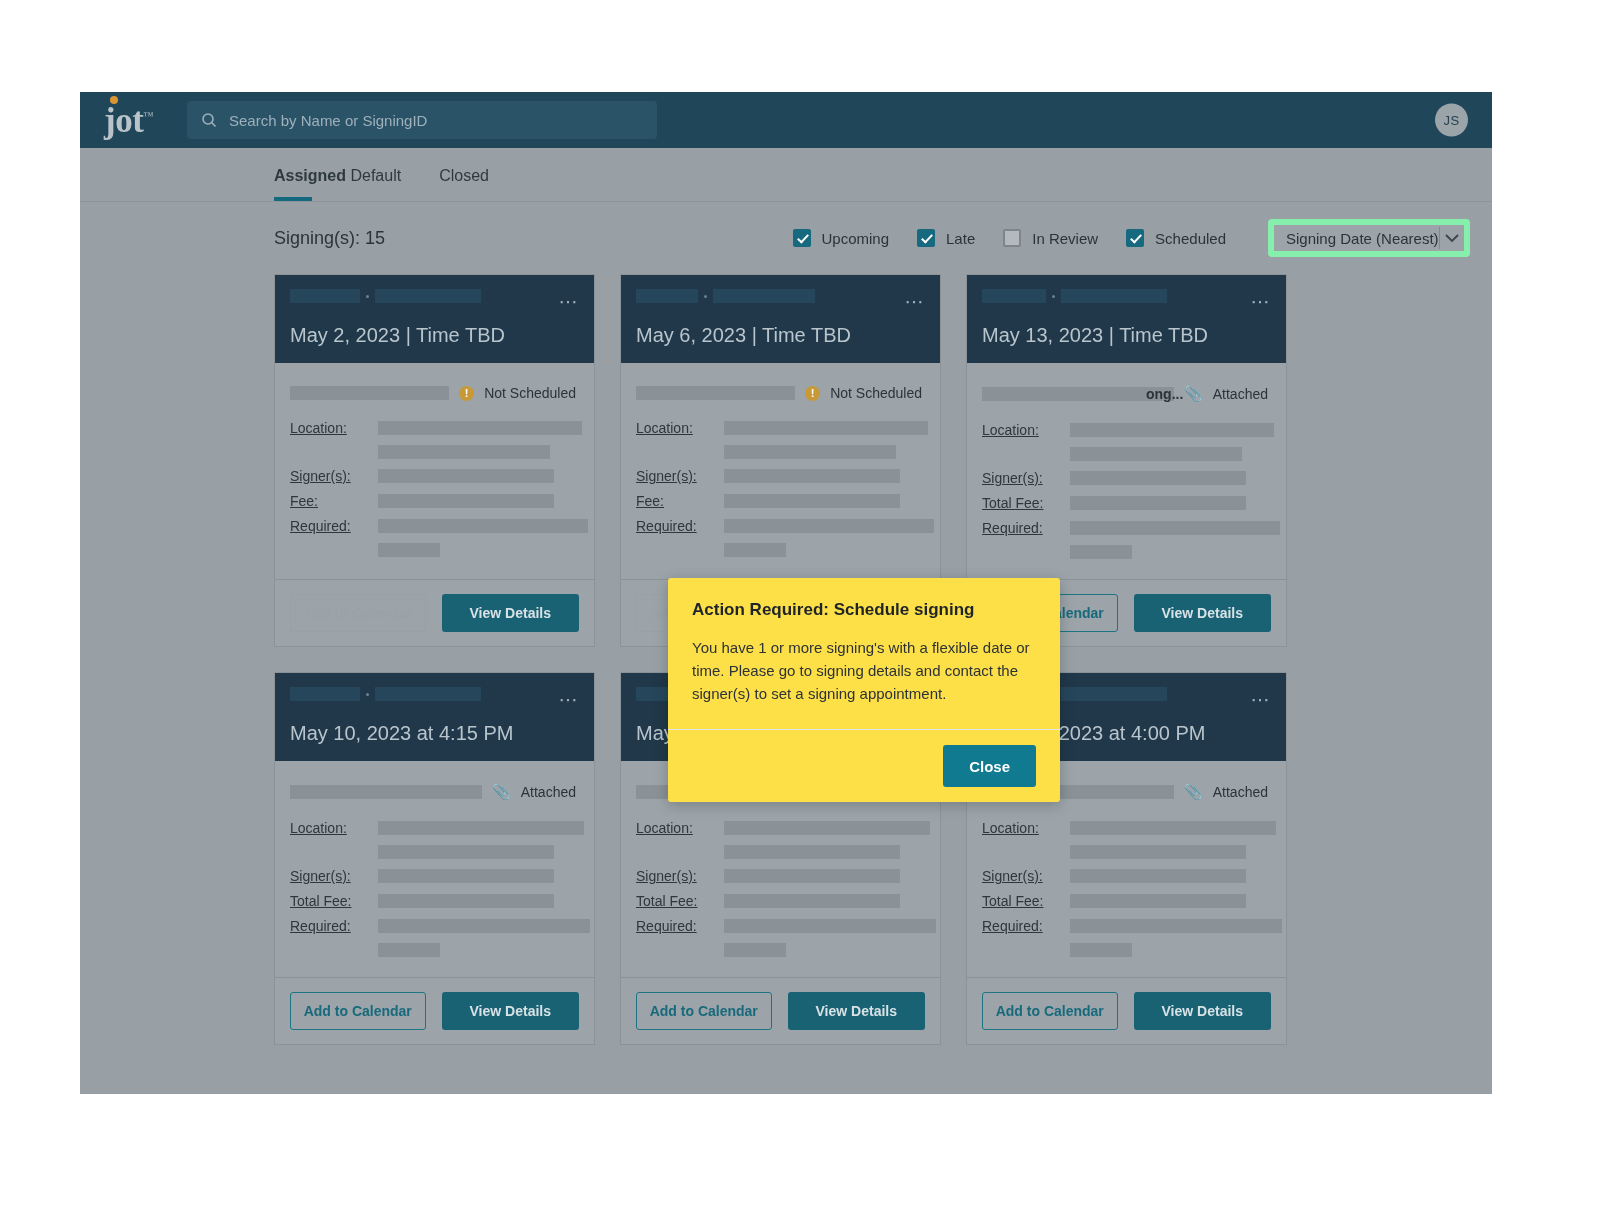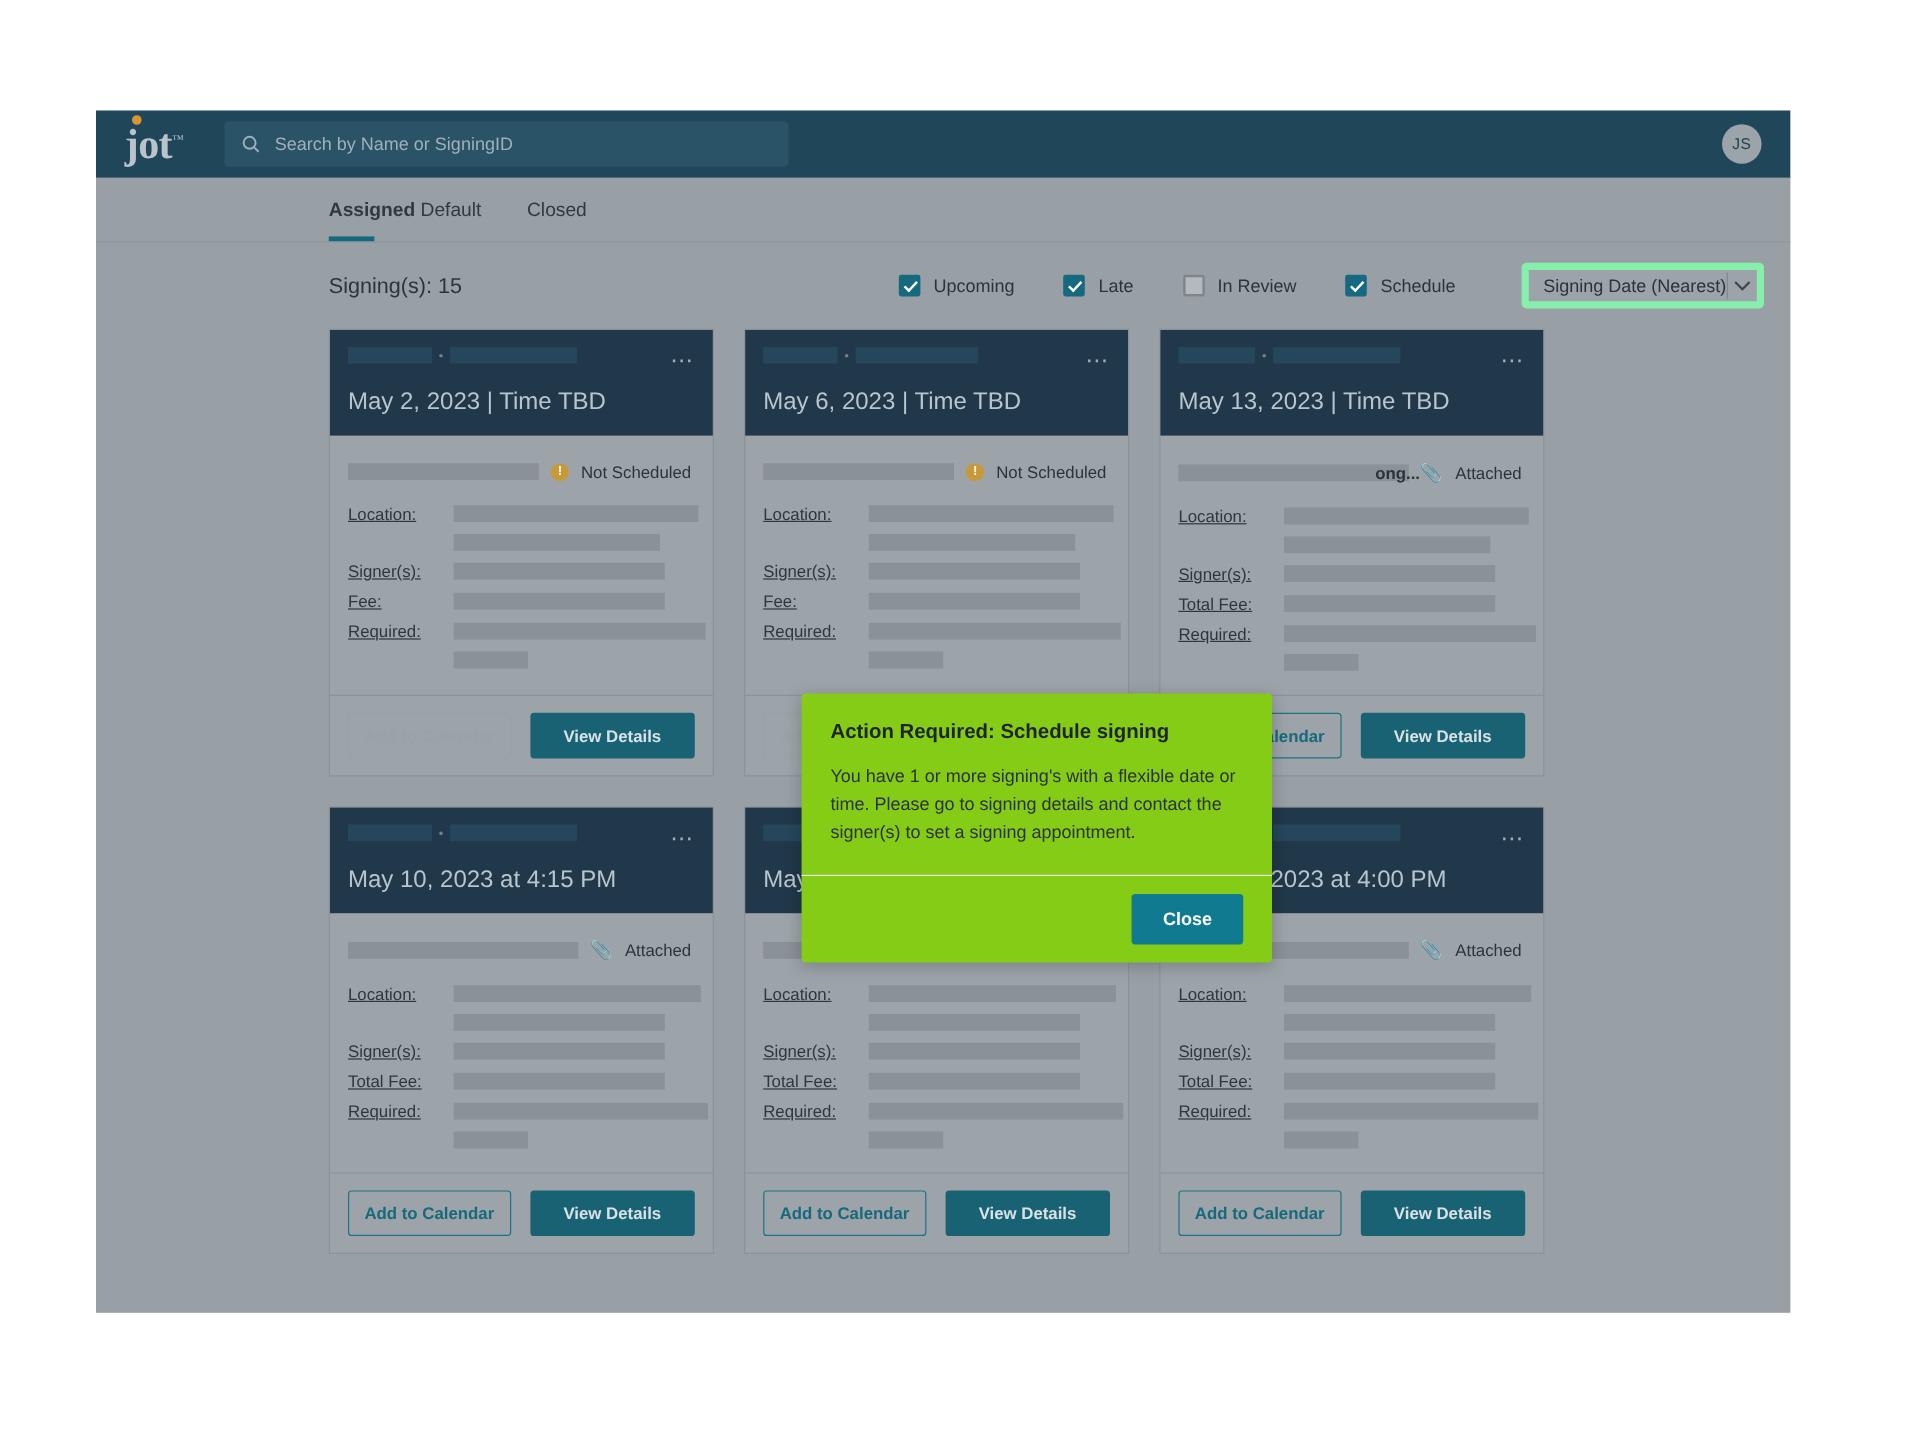--- a/index.html
+++ b/index.html
@@ -106,21 +106,21 @@
 
   
   .filterbar {
     height: 72px;
     padding: 0 22px 0 194px;
     display: flex;
     align-items: center;
     justify-content: space-between;
   }
   .count { font-size: 18px; color: #2b343a; }
-  .filters { display: flex; align-items: center; gap: 41px; }
+  .filters { display: flex; align-items: center; gap: 28px; }
   .chk { display: flex; align-items: center; gap: 11px; font-size: 15px; color: #2b343a; }
   .box {
     width: 18px; height: 18px;
     border-radius: 2px;
     border: 2px solid #7d868d;
     background: #b3b9bd;
     position: relative;
     flex: none;
   }
   .box.on {
@@ -258,21 +258,21 @@
     background: #196274;
     color: #d8e2e6;
   }
 
   
   .overlay { position: absolute; inset: 0; }
   .modal {
     position: absolute;
     left: 588px; top: 486px;
     width: 392px;
-    background: #84cc16;
+    background: #fde047;
     border-radius: 3px;
     box-shadow: 0 3px 14px rgba(0,0,0,.22);
   }
   .modal-body { padding: 22px 24px 24px 24px; }
   .modal-title {
     font-size: 17px;
     font-weight: bold;
     color: #1f2428;
     margin-bottom: 17px;
   }
@@ -339,21 +339,21 @@
       <div class="chk">
         <span class="box on"></span>
         <span>Late</span>
       </div>
       <div class="chk">
         <span class="box"></span>
         <span>In Review</span>
       </div>
       <div class="chk">
         <span class="box on"></span>
-        <span>Schedule</span>
+        <span>Scheduled</span>
       </div>
       <div class="select">
         <span class="lbl">Signing Date (Nearest)</span>
         <span class="div"></span>
         <span class="chev">
           <svg width="14" height="9" viewBox="0 0 14 9">
               <polyline points="1,1 7,7 13,1" fill="none" stroke="#3a444a" stroke-width="1.8"></polyline>
             </svg>
         </span>
       </div>

